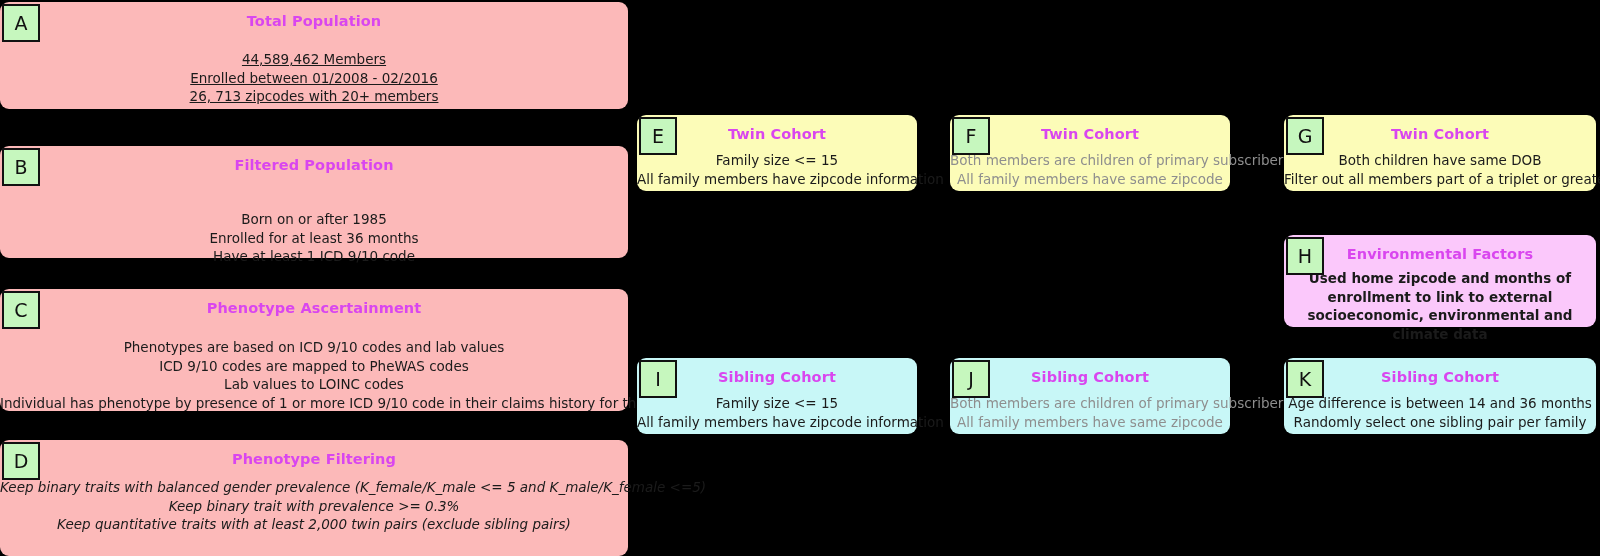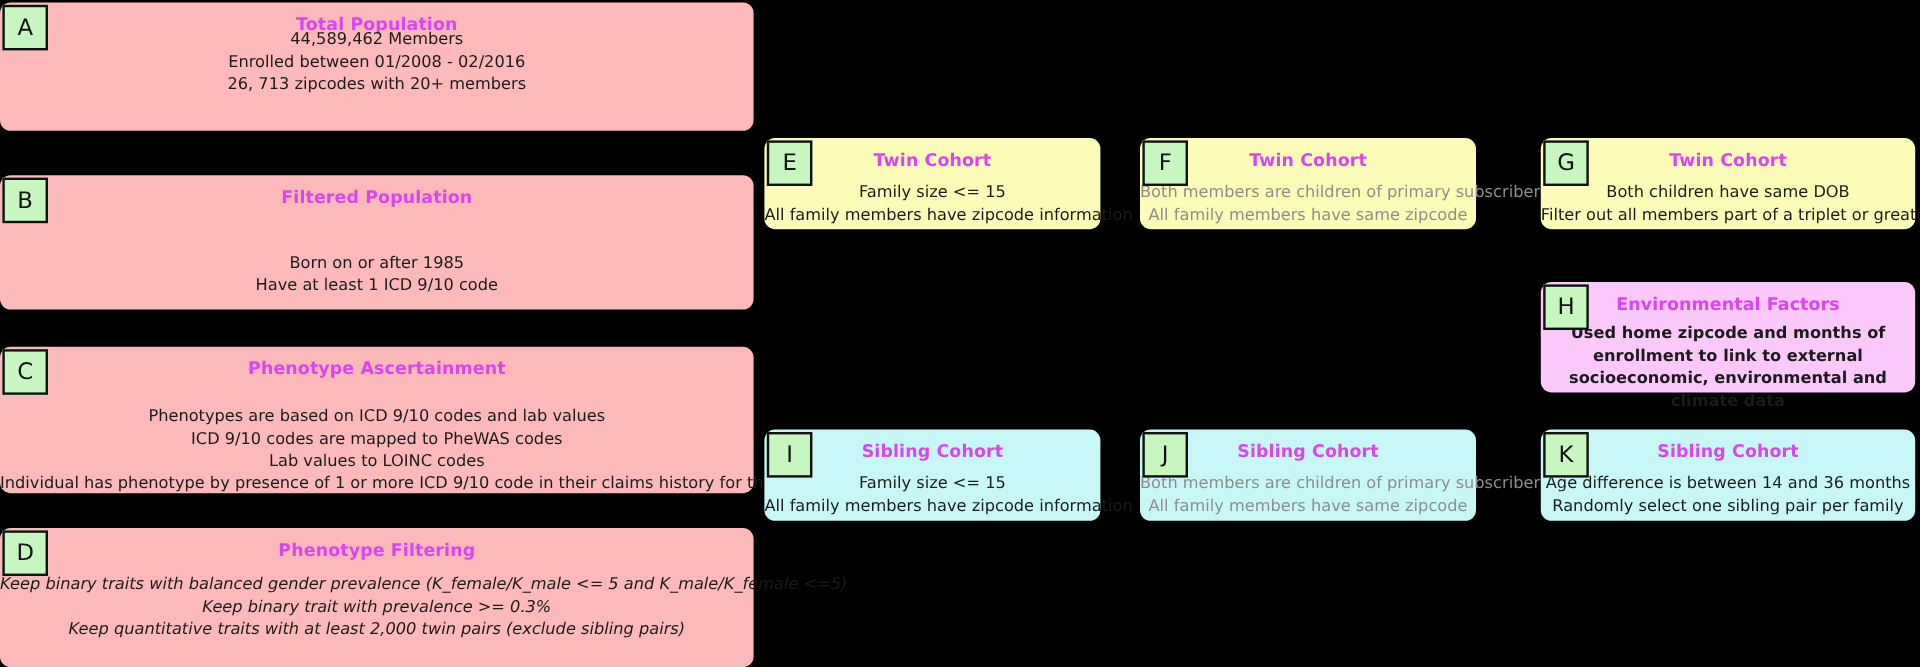--- a/index.html
+++ b/index.html
@@ -92,21 +92,21 @@
   .cyan .panel-body { background: #C8F7F7; }
   
   .magenta .panel-body { background: #FBC8FB; }
 
   
   #panel-a { left: 0px;  top: 2px;   width: 628px; height: 107px; }
   #panel-b { left: 0px;  top: 146px; width: 628px; height: 112px; }
   #panel-c { left: 0px;  top: 289px; width: 628px; height: 122px; }
   #panel-d { left: 0px;  top: 440px; width: 628px; height: 116px; }
 
-  #panel-a .lines { top: 22px; }
+  #panel-a .lines { top: 48px; text-decoration: underline; }
   #panel-b .lines { top: 38px; margin-top: 26px; }
   #panel-c .lines { top: 38px; margin-top: 11px; }
   #panel-d .lines { top: 38px; font-style: italic; }
 
   
   #panel-e { left: 637px;  top: 115px; width: 280px; height: 76px; }
   #panel-f { left: 950px;  top: 115px; width: 280px; height: 76px; }
   #panel-g { left: 1284px; top: 115px; width: 312px; height: 76px; }
 
   #panel-e .lines { top: 36px; }
@@ -141,20 +141,21 @@
         <div>26, 713 zipcodes with 20+ members</div>
       </div>
   </div>
 
   <div class="panel pink" id="panel-b">
     <div class="panel-body" style="background: rgb(252, 185, 185);"></div>
     <div class="badge" style="background: rgb(198, 247, 190);">B</div>
     <div class="title">Filtered Population</div>
     <div class="lines">
         <div>Born on or after 1985</div>
+        <div>Enrolled for at least 36 months</div>
         <div>Have at least 1 ICD 9/10 code</div>
       </div>
   </div>
 
   <div class="panel pink" id="panel-c">
     <div class="panel-body" style="background: rgb(252, 185, 185);"></div>
     <div class="badge" style="background: rgb(198, 247, 190);">C</div>
     <div class="title">Phenotype Ascertainment</div>
     <div class="lines">
         <div>Phenotypes are based on ICD 9/10 codes and lab values</div>

